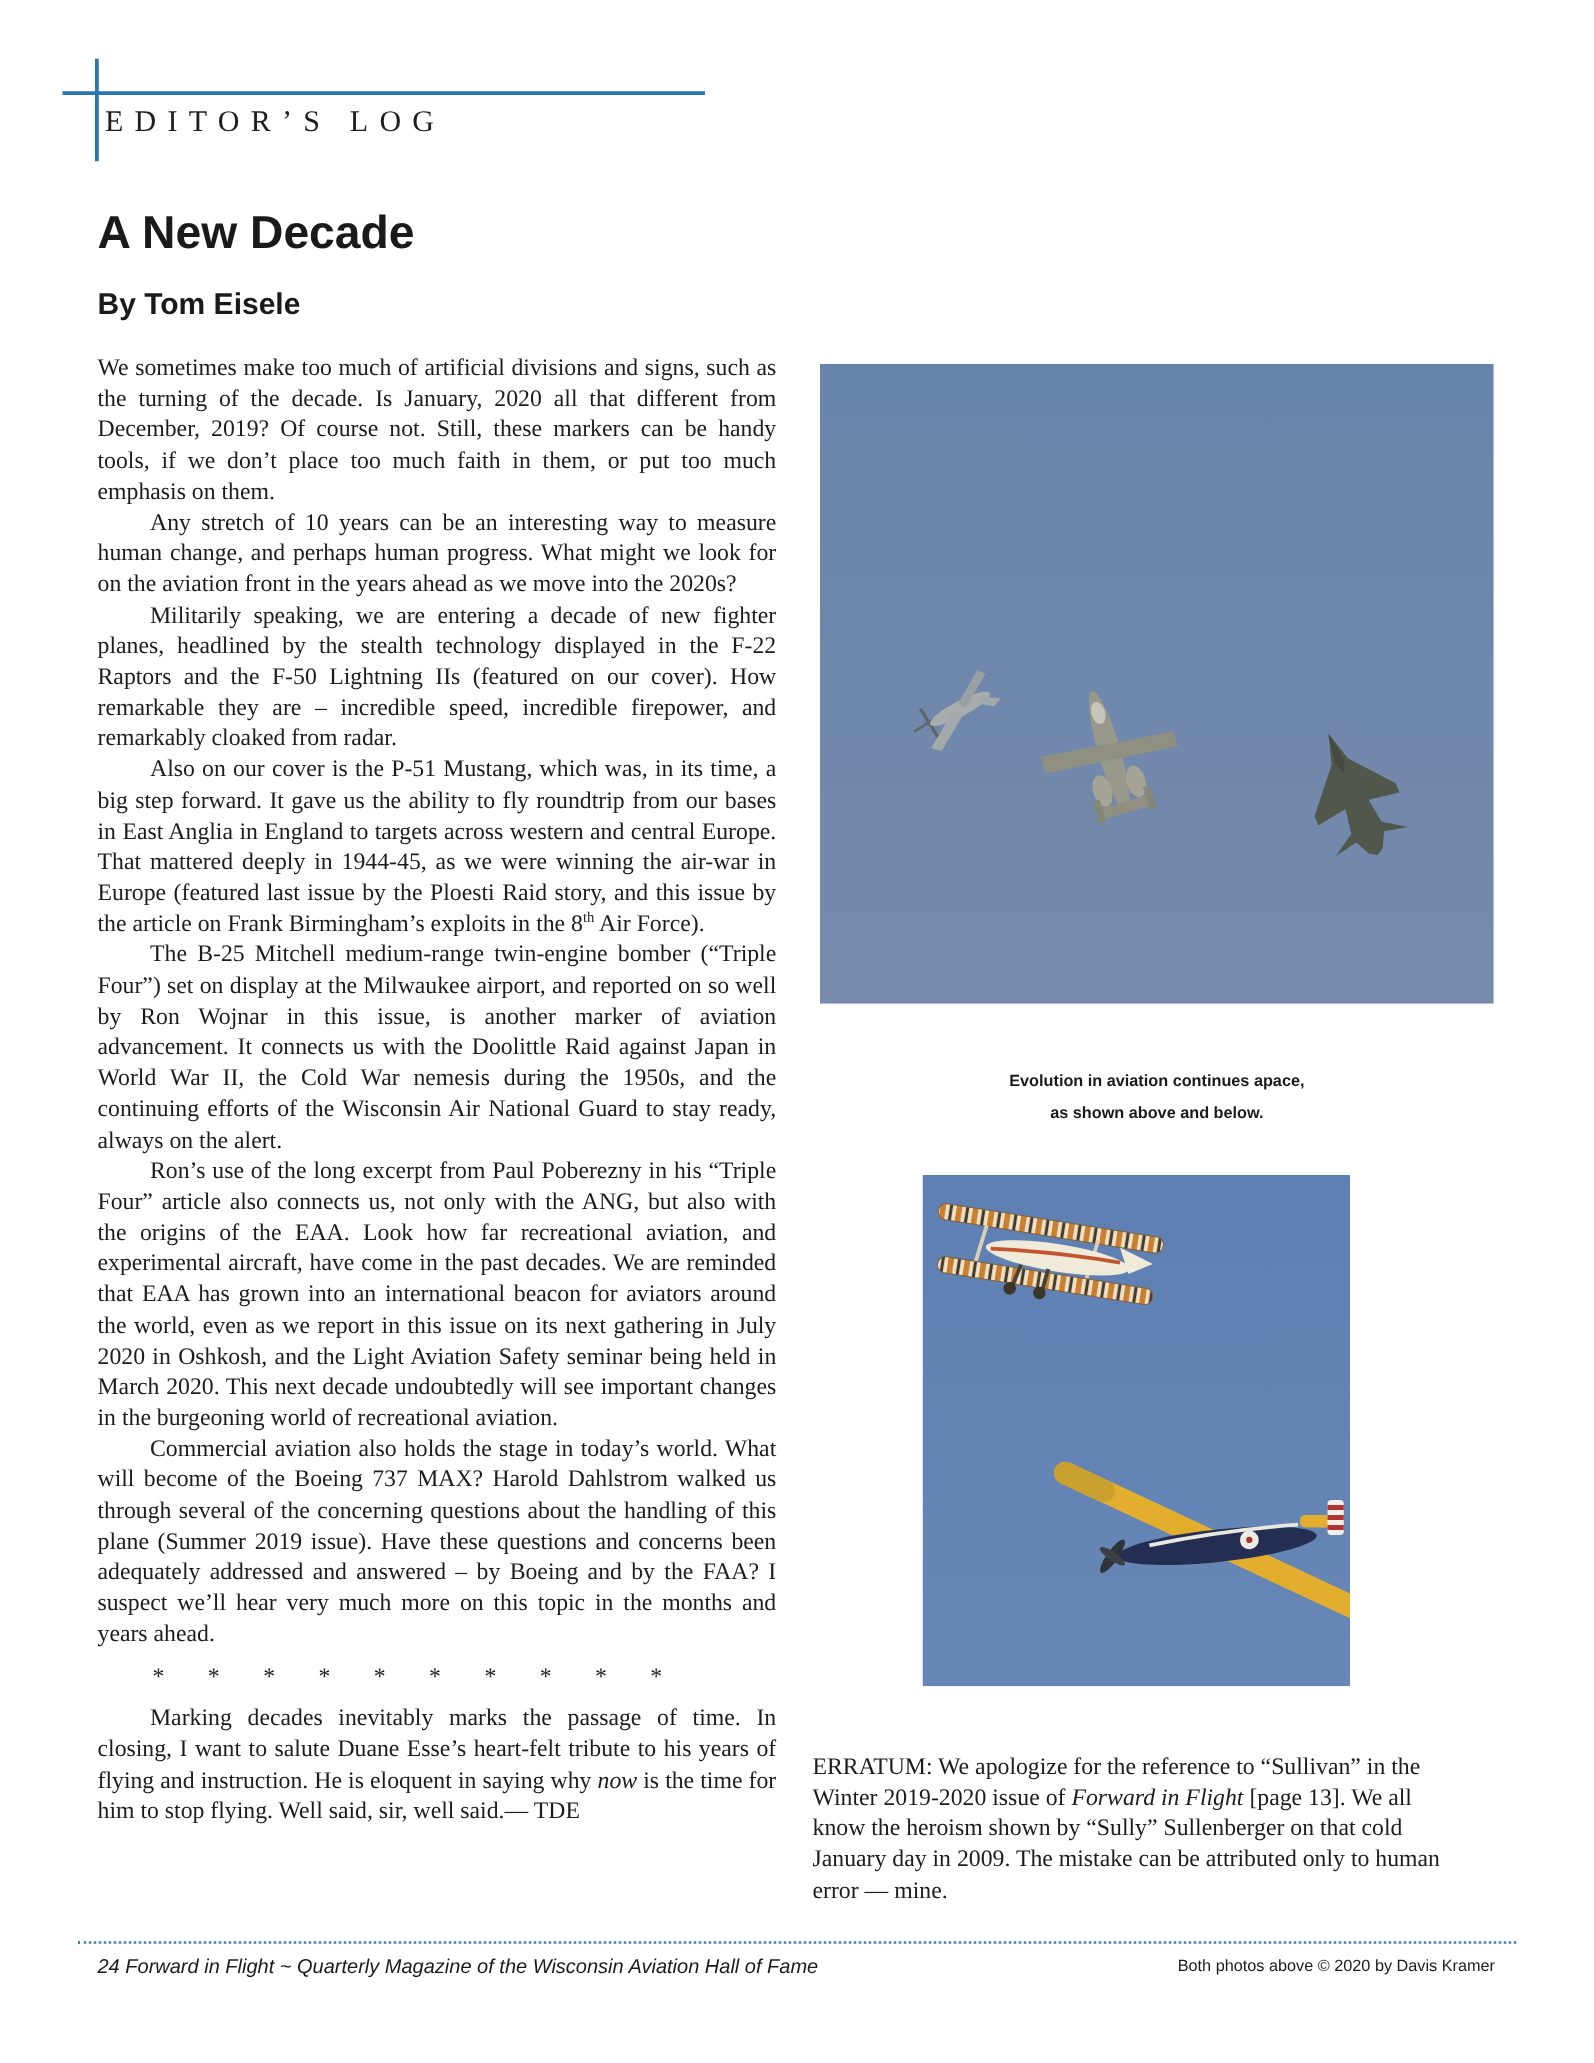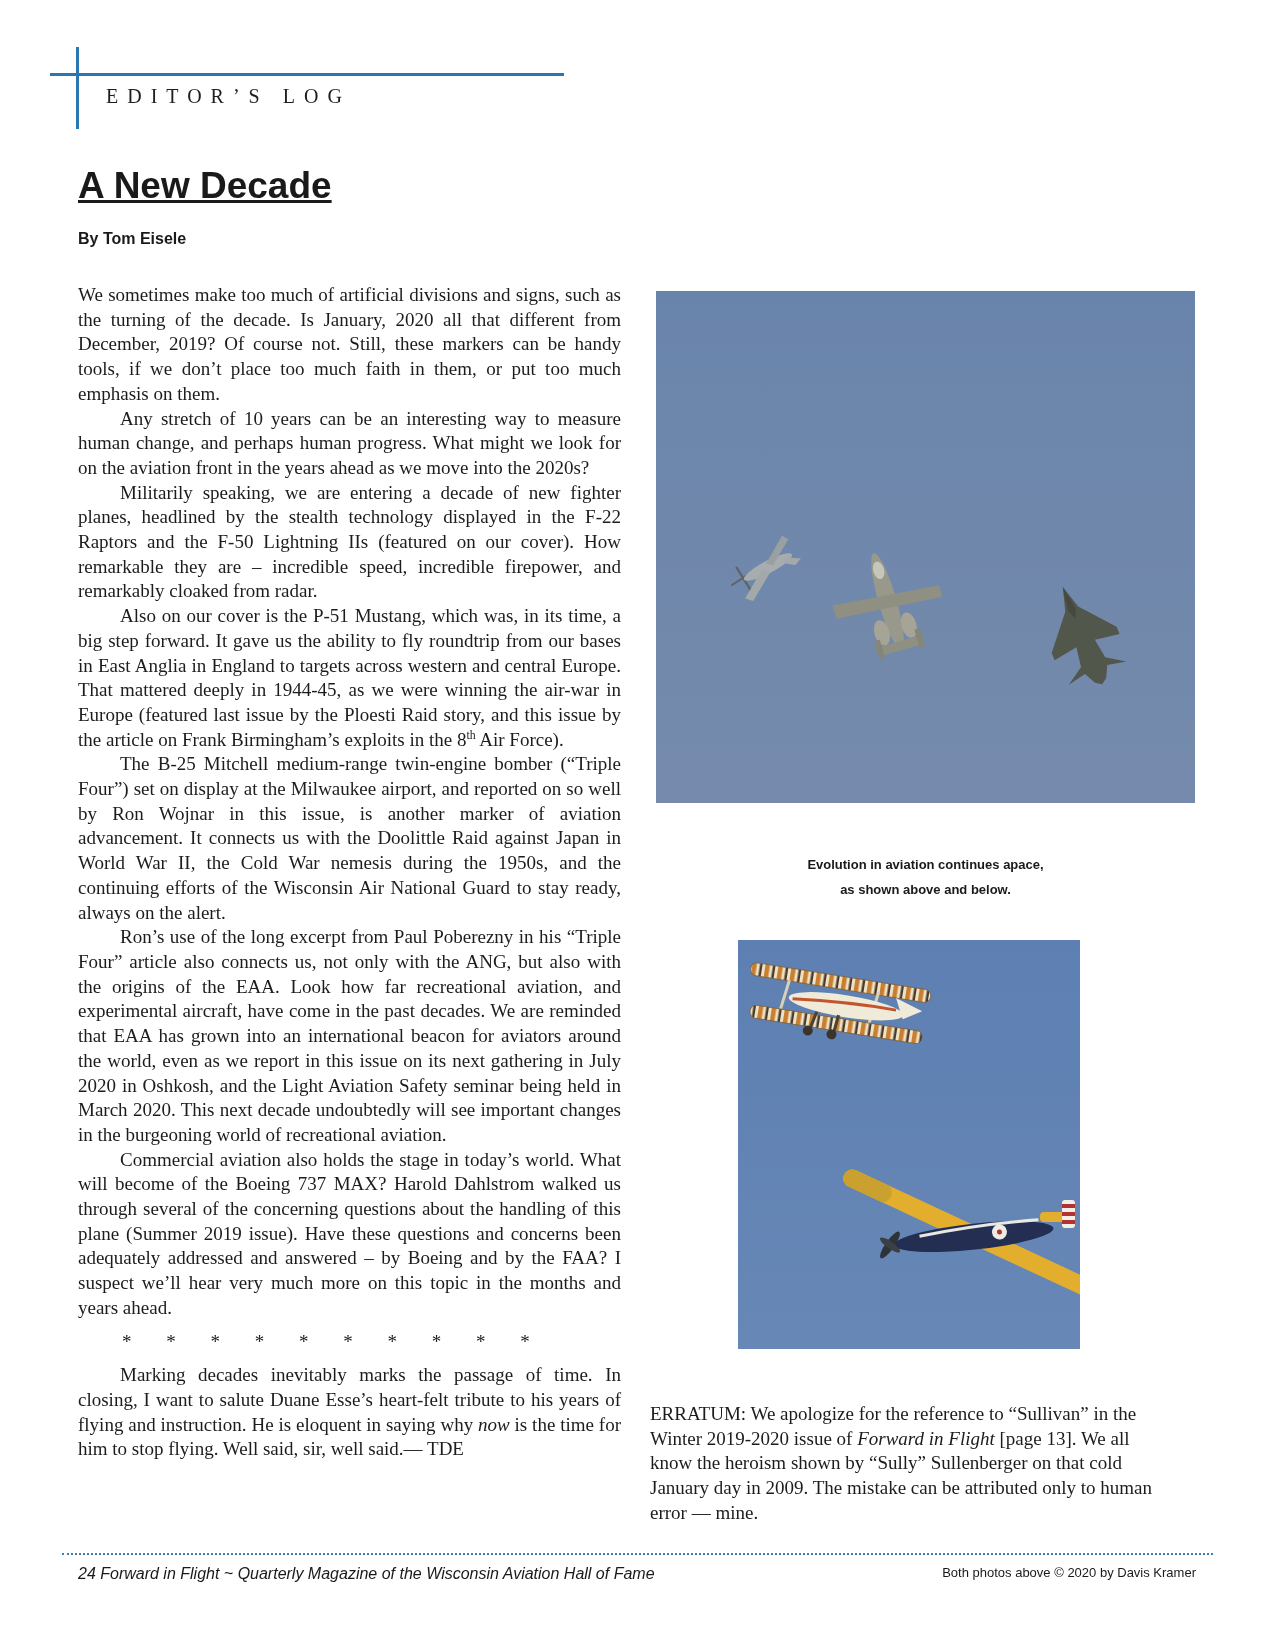--- a/index.html
+++ b/index.html
@@ -3,26 +3,26 @@
 <meta charset="utf-8">
 <style>
   html,body{margin:0;padding:0;background:#ffffff;}
   .page{position:relative;width:1275px;height:1650px;background:#ffffff;overflow:hidden;
         font-family:"Liberation Serif",serif;color:#1c1c1c;}
 
   
   .rule-h{position:absolute;left:50px;top:73px;width:514px;height:3px;background:#2a76b1;}
   .rule-v{position:absolute;left:76px;top:47px;width:3px;height:82px;background:#2a76b1;}
   .kicker{position:absolute;left:84px;top:85px;font-family:"Liberation Serif",serif;
-          font-size:20px;letter-spacing:9px;color:#1e1e1e;margin-left:22px;}
+          font-size:24px;letter-spacing:9px;color:#1e1e1e;}
 
   .title{position:absolute;left:78px;top:165px;margin:0;font-family:"Liberation Sans",sans-serif;
-         font-weight:bold;font-size:37px;color:#1a1a1a;text-decoration:underline;}
+         font-weight:bold;font-size:37px;color:#1a1a1a;}
   .byline{position:absolute;left:78px;top:230px;font-family:"Liberation Sans",sans-serif;
-          font-weight:bold;font-size:16px;color:#1a1a1a;}
+          font-weight:bold;font-size:24px;color:#1a1a1a;}
 
   
   .article{position:absolute;left:78px;top:283px;width:543px;font-size:19px;line-height:24.7px;
            text-align:justify;}
   .article p{margin:0;}
   .article p.ind{text-indent:42px;}
   .article p.stars{margin:9px 0;text-indent:44px;word-spacing:30px;text-align:left;}
   .i{font-style:italic;text-align:center;}
   .b{font-weight:normal;}
   sup{font-size:0.62em;line-height:0;}

